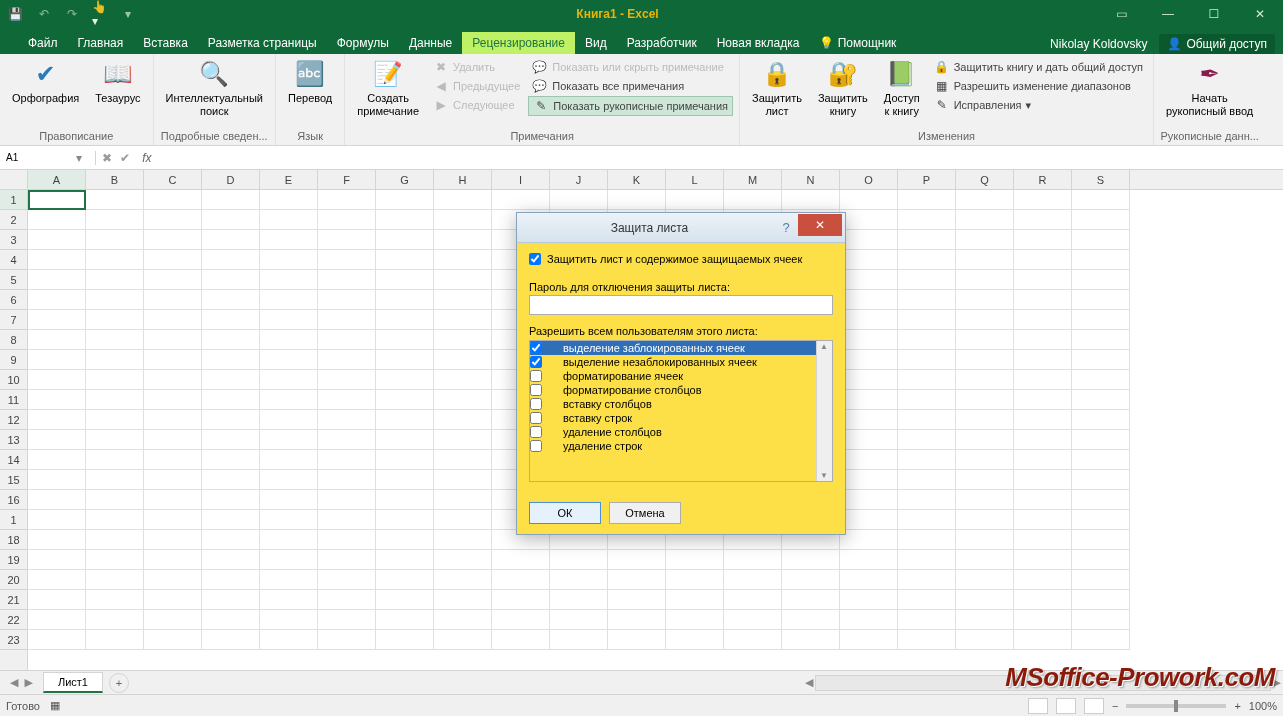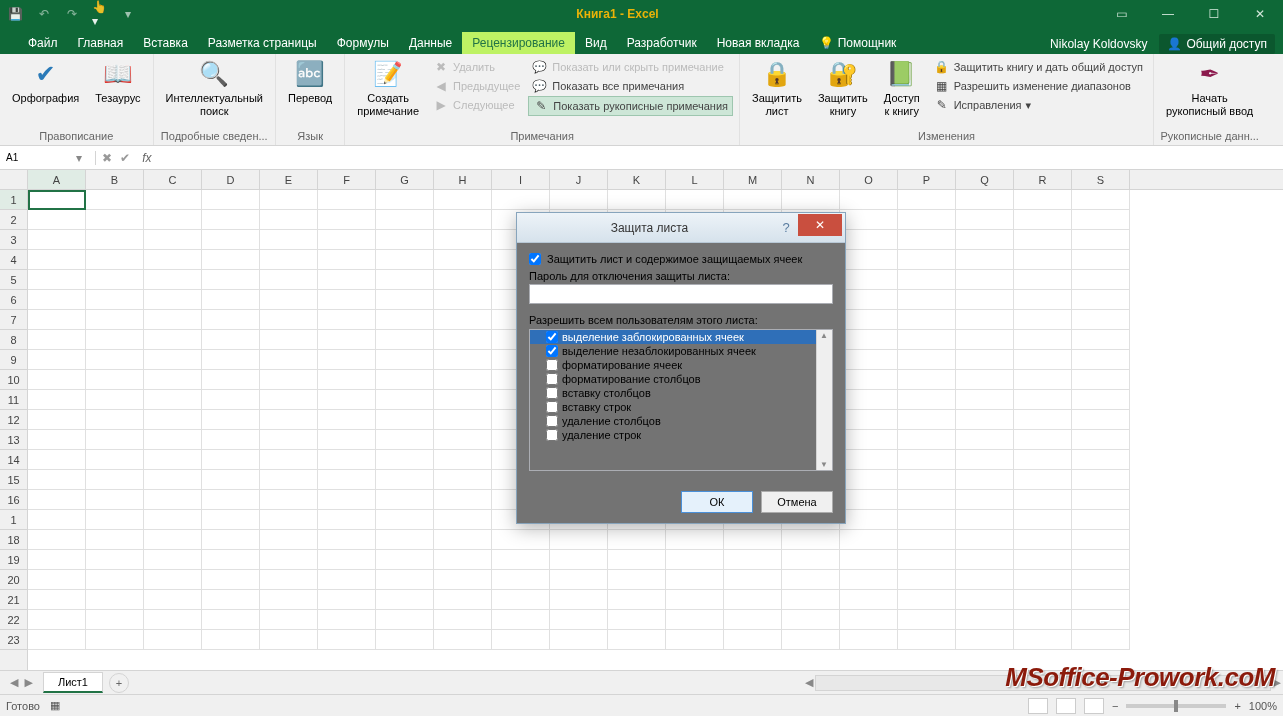--- a/index.html
+++ b/index.html
@@ -66,36 +66,36 @@
 .hscroll-track { flex: 1; background: #e8e8e8; height: 16px; border: 1px solid #d4d4d4; }
 
 
 .status-bar { height: 22px; background: #f0f0f0; border-top: 1px solid #d4d4d4; display: flex; align-items: center; font-size: 11px; padding: 0 6px; color: #555; }
 .status-right { margin-left: auto; display: flex; align-items: center; gap: 8px; }
 .view-btn { width: 20px; height: 16px; border: 1px solid #ccc; background: #fff; }
 .zoom-slider { width: 100px; height: 4px; background: #ccc; position: relative; }
 .zoom-slider::after { content: ''; position: absolute; left: 48px; top: -4px; width: 4px; height: 12px; background: #888; }
 
 
-.dialog { position: absolute; left: 516px; top: 212px; width: 330px; background: #737373; border: 1px solid #87a4bc; box-shadow: 0 4px 18px rgba(0,0,0,.3); font-size: 11px; }
+.dialog { position: absolute; left: 516px; top: 212px; width: 330px; background: #fde047; border: 1px solid #87a4bc; box-shadow: 0 4px 18px rgba(0,0,0,.3); font-size: 11px; }
 .dlg-title { height: 30px; background: linear-gradient(#edf3f8,#d6e2ec); display: flex; align-items: center; padding-left: 8px; border-bottom: 1px solid #b8c8d6; }
 .dlg-title-text { flex: 1; text-align: center; font-size: 12px; color: #333; }
 .dlg-help { width: 24px; text-align: center; color: #5a7da0; cursor: pointer; font-size: 13px; }
 .dlg-close { width: 44px; height: 22px; background: #c94f3f; color: #fff; display: flex; align-items: center; justify-content: center; margin-right: 3px; margin-top: -5px; cursor: pointer; font-size: 12px; }
 .dlg-body { padding: 10px 12px; }
-.dlg-check { display: flex; align-items: center; gap: 6px; margin-bottom: 5px; }
+.dlg-check { display: flex; align-items: center; gap: 6px; margin-bottom: 16px; }
 .dlg-input { width: 100%; height: 20px; border: 1px solid #abadb3; margin-top: 2px; margin-bottom: 10px; }
 .dlg-list { border: 1px solid #abadb3; height: 142px; display: flex; margin-top: 3px; }
 .dlg-list-items { flex: 1; overflow: hidden; }
-.dlg-item { display: flex; align-items: center; gap: 4px; padding: 0 16px; height: 14px; }
+.dlg-item { display: flex; align-items: center; gap: 21px; padding: 0 0; height: 14px; }
 .dlg-item.sel { background: #2f6fb8; color: #fff; }
 .dlg-scroll { width: 16px; background: #efefef; border-left: 1px solid #d4d4d4; position: relative; }
 .dlg-scroll::before { content: '▲'; position: absolute; top: 1px; left: 3px; font-size: 8px; color: #888; }
 .dlg-scroll::after { content: '▼'; position: absolute; bottom: 1px; left: 3px; font-size: 8px; color: #888; }
-.dlg-buttons { display: flex; justify-content: flex-end; gap: 8px; padding: 10px 12px; }
+.dlg-buttons { display: flex; justify-content: flex-start; gap: 8px; padding: 10px 12px; }
 .dlg-btn { width: 72px; height: 22px; border: 1px solid #acacac; background: #f0f0f0; font-size: 11px; cursor: pointer; }
 .dlg-btn.default { border: 1px solid #4a90d9; background: #e5f1fb; }
 
 input[type=checkbox] { width: 12px; height: 12px; }
 
 .watermark { position: absolute; right: 8px; bottom: 28px; font-family: Impact, sans-serif; font-size: 26px; font-weight: bold; color: #8b1a0b; text-shadow: 1px 1px 0 #fff, 2px 2px 2px rgba(0,0,0,.3); letter-spacing: -0.5px; font-style: italic; }
 </style>
 </head>
 <body>
 

